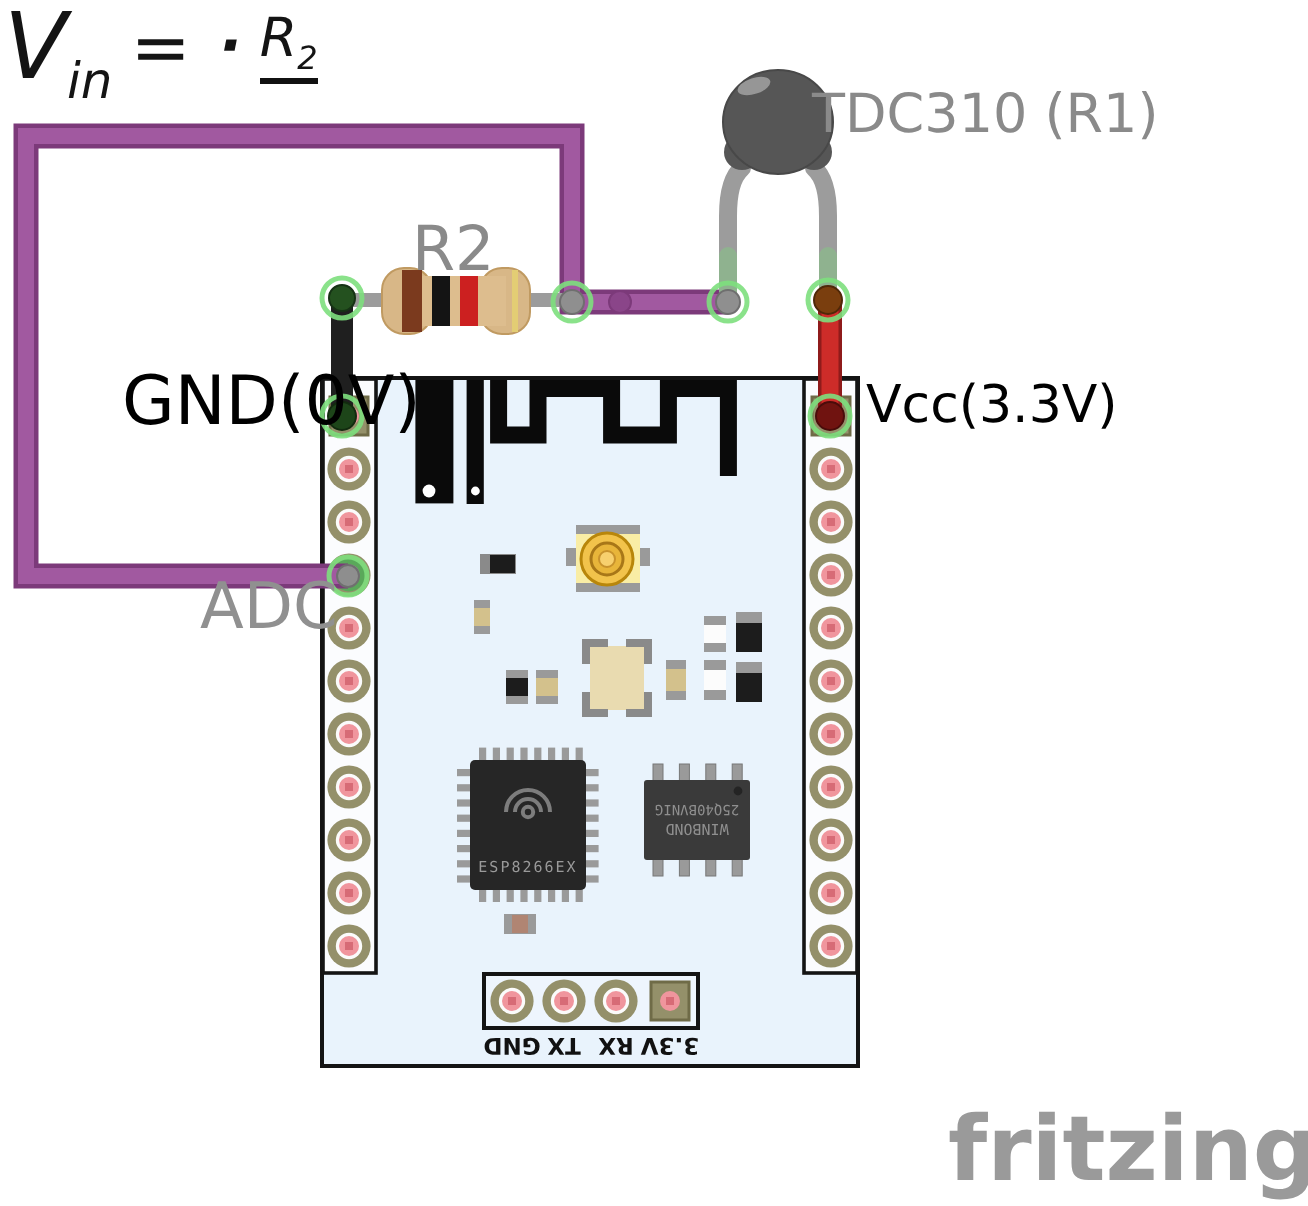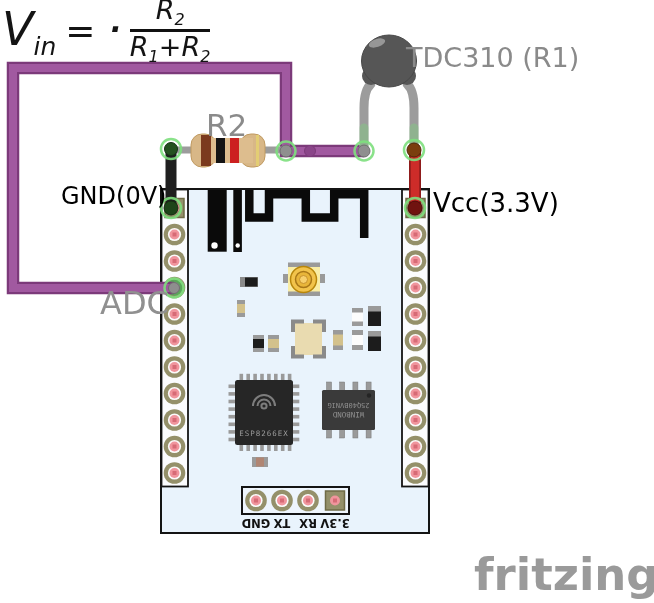--- a/index.html
+++ b/index.html
@@ -14,21 +14,21 @@
   .f-v{font-size:46px;line-height:1;}
   .f-v sub{font-size:25px;line-height:1;}
   .f-eq{font-size:36px;margin:0 11px 4px 9px;}
   .f-dot{font-size:30px;font-weight:bold;margin:0 9px 6px 3px;}
   .frac{display:flex;flex-direction:column;align-items:center;font-size:27px;line-height:1.05;margin-top:-4px;}
   .frac sub{font-size:16px;line-height:1;}
   .frac .bar{align-self:stretch;height:3px;background:#111;margin:1px 0 1px 0;}
 
   
   .lbl{position:absolute;line-height:1;white-space:nowrap;}
-  .lbl-gnd{left:61px;top:184px;font-size:24px;color:#000;}
+  .lbl-gnd{left:61px;top:184px;font-size:34px;color:#000;}
   .lbl-vcc{left:433px;top:190px;font-size:26px;color:#000;}
   .lbl-adc{left:100px;top:287px;font-size:32px;color:#909090;}
   .lbl-r2{left:206px;top:110px;font-size:31px;color:#8a8a8a;}
   .lbl-ntc{left:406px;top:44px;font-size:27px;color:#8a8a8a;}
 
   .watermark{position:absolute;left:474px;top:548px;font-size:45px;font-weight:bold;
              color:#9a9a9a;letter-spacing:0px;}
 </style>
 </head>
 <body>
@@ -381,21 +381,20 @@
     </g>
   </svg>
 
   <div class="formula">
     <span class="f-v"><span>V</span><sub>in</sub></span>
     <span class="f-eq">=</span>
     <span class="f-dot">·</span>
     <span class="frac">
       <span class="num"><span>R</span><sub>2</sub></span>
       <span class="bar"></span>
-      <span class="den"><span>R</span><sub>1</sub><span>+</span><span>R</span><sub>2</sub></span>
     </span>
   </div>
 
   <div class="lbl lbl-gnd">GND(0V)</div>
   <div class="lbl lbl-vcc">Vcc(3.3V)</div>
   <div class="lbl lbl-adc">ADC</div>
   <div class="lbl lbl-r2">R2</div>
   <div class="lbl lbl-ntc">TDC310 (R1)</div>
 
   <div class="watermark">fritzing</div>

